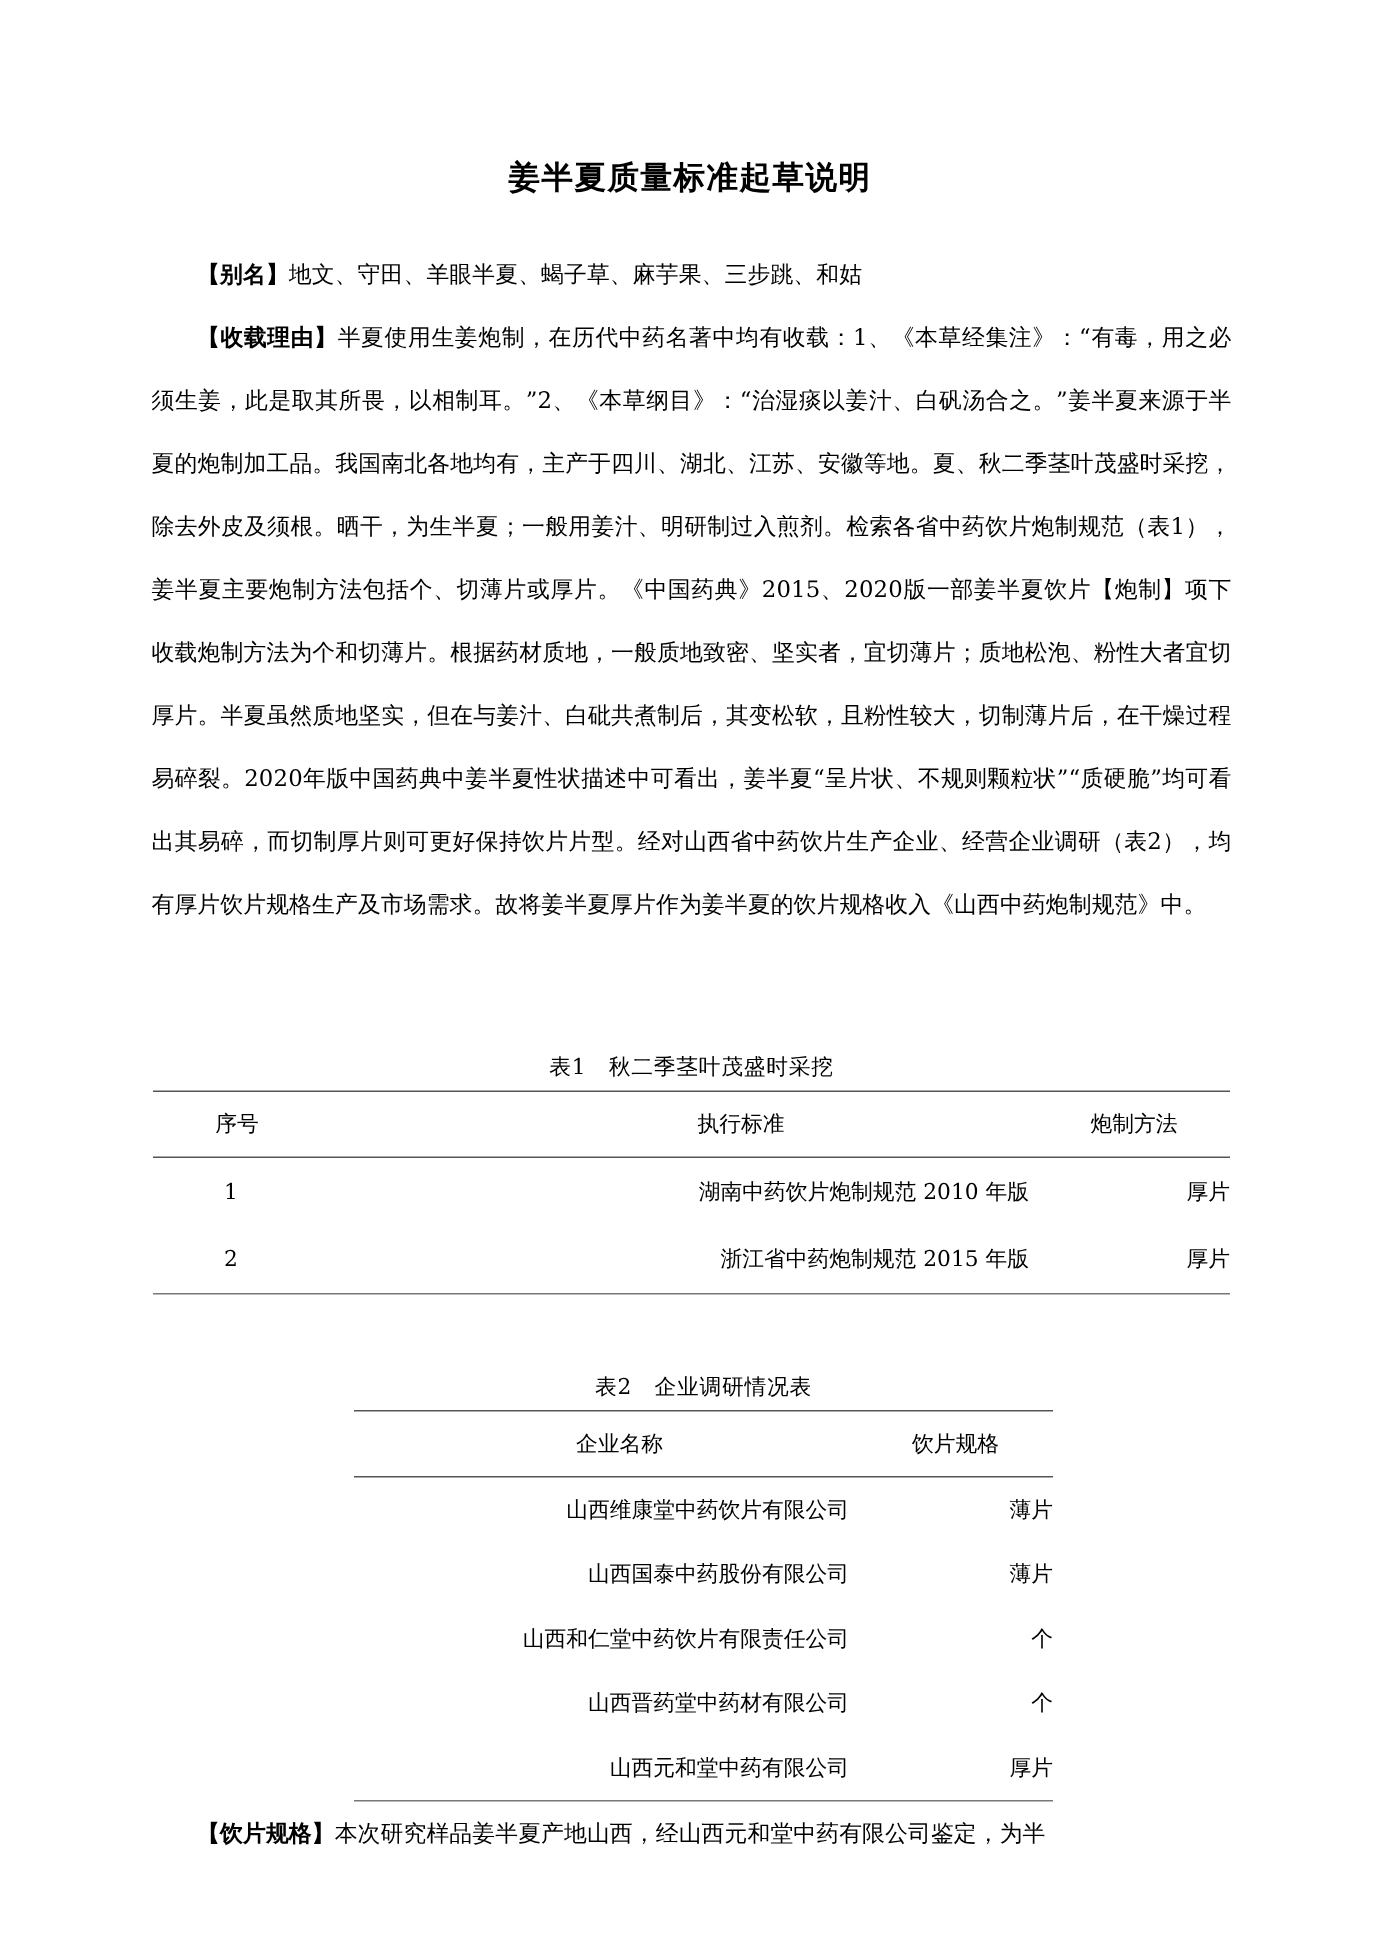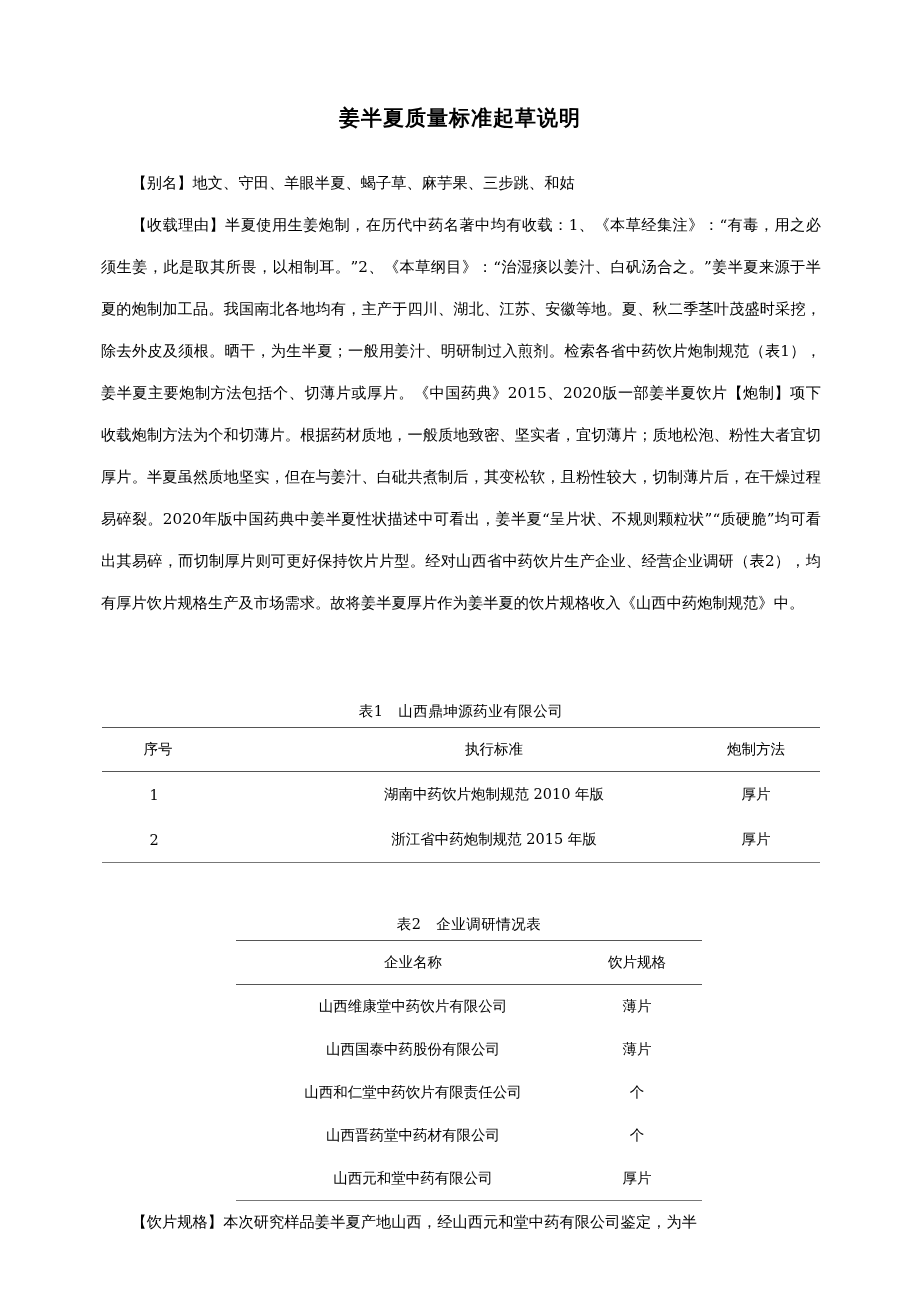--- a/index.html
+++ b/index.html
@@ -50,21 +50,21 @@
   p.para-alias {
     margin-top: 30px;
   }
   p.para-reason {
     margin-top: 0px;
   }
   p.para-material {
     margin-top: 0px;
   }
   .lbl {
-    font-weight: normal;
+    font-weight: bold;
   }
 
   
   .table-wrap {
     margin: 0 auto;
   }
   .tbl-caption {
     text-align: center;
     font-size: 14.5px;
     margin: 0 0 6px 0;
@@ -77,21 +77,21 @@
   }
   table.doc-table thead th {
     font-weight: normal;
     text-align: center;
     padding: 12px 0 12px 0;
     border-top: 1.6px solid #555;
     border-bottom: 1.1px solid #555;
   }
   table.doc-table tbody td {
     padding: 13px 0 13px 0;
-    text-align: center;
+    text-align: right;
     border: none;
   }
   table.doc-table tbody tr:last-child td {
     border-bottom: 1.6px solid #777;
   }
 
   
   #table1-wrap { width: 718px; margin-top: 78px; }
   #table1 col.c1 { width: 104px; }
   #table1 col.c2 { width: 480px; }
@@ -118,21 +118,21 @@
 
   <h1 class="doc-title">姜半夏质量标准起草说明</h1>
 
   <div class="body-block">
 
     <p class="para para-alias"><span class="lbl">【别名】</span><span>地文、守田、羊眼半夏、蝎子草、麻芋果、三步跳、和姑</span></p>
 
     <p class="para para-reason"><span class="lbl">【收载理由】</span><span>半夏使用生姜炮制，在历代中药名著中均有收载：1、《本草经集注》：“有毒，用之必须生姜，此是取其所畏，以相制耳。”2、《本草纲目》：“治湿痰以姜汁、白矾汤合之。”姜半夏来源于半夏的炮制加工品。我国南北各地均有，主产于四川、湖北、江苏、安徽等地。夏、秋二季茎叶茂盛时采挖，除去外皮及须根。晒干，为生半夏；一般用姜汁、明研制过入煎剂。检索各省中药饮片炮制规范（表1），姜半夏主要炮制方法包括个、切薄片或厚片。《中国药典》2015、2020版一部姜半夏饮片【炮制】项下收载炮制方法为个和切薄片。根据药材质地，一般质地致密、坚实者，宜切薄片；质地松泡、粉性大者宜切厚片。半夏虽然质地坚实，但在与姜汁、白砒共煮制后，其变松软，且粉性较大，切制薄片后，在干燥过程易碎裂。2020年版中国药典中姜半夏性状描述中可看出，姜半夏“呈片状、不规则颗粒状”“质硬脆”均可看出其易碎，而切制厚片则可更好保持饮片片型。经对山西省中药饮片生产企业、经营企业调研（表2），均有厚片饮片规格生产及市场需求。故将姜半夏厚片作为姜半夏的饮片规格收入《山西中药炮制规范》中。</span></p>
 
     <div class="table-wrap" id="table1-wrap">
-      <div class="tbl-caption">表1　山西鼎坤源药业有限公司</div>
+      <div class="tbl-caption">表1　秋二季茎叶茂盛时采挖</div>
       <table class="doc-table" id="table1">
         <colgroup>
             <col class="c1">
             <col class="c2">
             <col class="c3">
           </colgroup>
         <thead>
           <tr>
             <th class="c-idx">序号</th>
             <th class="c-std">执行标准</th>

